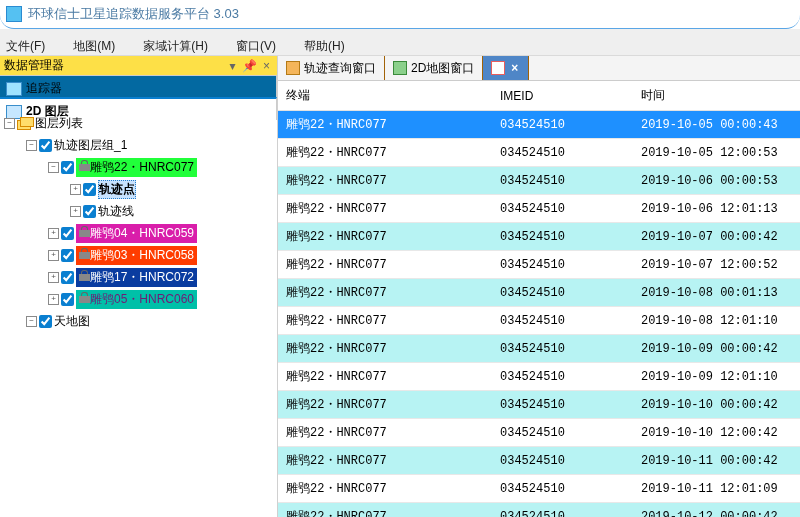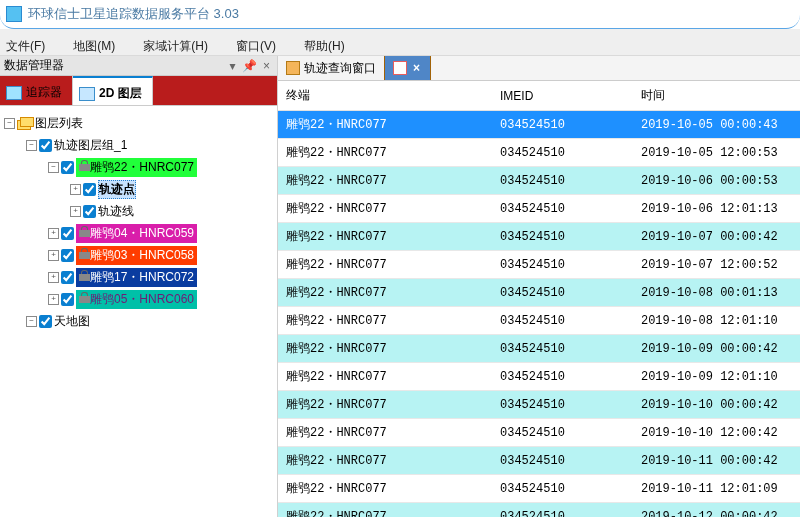--- a/index.html
+++ b/index.html
@@ -9,25 +9,25 @@
   .titlebar { height: 30px; background: #fff; border-bottom: 1px solid #5aa6e6; display: flex; align-items: center; padding: 0 6px; gap: 6px; border-radius: 14px; }
   .appicon { width: 16px; height: 16px; background: #55c1f2; border: 1px solid #2a8bd1; display: inline-block; }
   .title { color: #4a7aa3; font-size: 13px; }
   
   .menubar { height: 28px; background: #efefef; border-bottom: 1px solid #dadada; display: flex; align-items: flex-end; gap: 28px; padding: 0 6px; }
   .menuitem { color: #222; cursor: default; }
   
   .content { flex: 1 1 auto; display: flex; min-height: 0; }
   
   .sidebar { width: 278px; background: #fff; border-right: 1px solid #d0d0d0; display: flex; flex-direction: column; min-height: 0; }
-  .dockhdr { height: 20px; background: #e5e5e5; border-bottom: 1px solid #ccc; display: flex; align-items: center; padding: 0 4px; gap: 4px; }
+  .dockhdr { height: 20px; background: #fde047; border-bottom: 1px solid #ccc; display: flex; align-items: center; padding: 0 4px; gap: 4px; }
   .dockhdr .spacer { flex: 1; }
   .dockbtn { width: 13px; height: 13px; display: inline-flex; align-items: center; justify-content: center; color: #666; }
   
-  .sidetabs { display: flex; border-bottom: 1px solid #ccc; background: #b91c1c; height: 30px; }
+  .sidetabs { display: flex; border-bottom: 1px solid #ccc; background: #0369a1; height: 30px; flex-direction: column; }
   .sidetab { padding: 4px 10px 0 6px; display: flex; align-items: center; gap: 4px; border-right: 1px solid #ccc; }
   .sidetab.active { background: #fff; border-top: 2px solid #0a7fd0; font-weight: bold; }
   .sidetab .ico { width: 16px; height: 14px; }
   
   .tree { flex: 1 1 auto; overflow: auto; padding: 6px 2px; }
   .node { display: flex; align-items: center; gap: 2px; height: 22px; white-space: nowrap; }
   .toggle { width: 11px; height: 11px; border: 1px solid #8a8a8a; color: #555; display: inline-flex; align-items: center; justify-content: center; font-size: 8px; line-height: 8px; background: #fff;}
   .chk { width: 13px; height: 13px; accent-color: #0a7fd0; }
   .stack { width:16px; height:14px; display:inline-block; position:relative; }
   .stack::before, .stack::after { content:""; position:absolute; width:12px; height:8px; border:1px solid #d68a00; background:#ffdd6b;}
@@ -153,20 +153,24 @@
         <span>天地图</span>
       </div>
     </div>
   </div>
 
   <div class="main">
     <div class="maintabs">
       <div class="tab">
         <span class="ico ico-trk"></span>
         <span>轨迹查询窗口</span>
+      </div>
+      <div class="tab">
+        <span class="ico ico-map"></span>
+        <span>2D地图窗口</span>
       </div>
       <div class="tab active">
         <span class="ico ico-attr"></span>
         <span class="close">×</span>
       </div>
     </div>
 
     <div class="tblwrap">
       <table>
         <colgroup>

